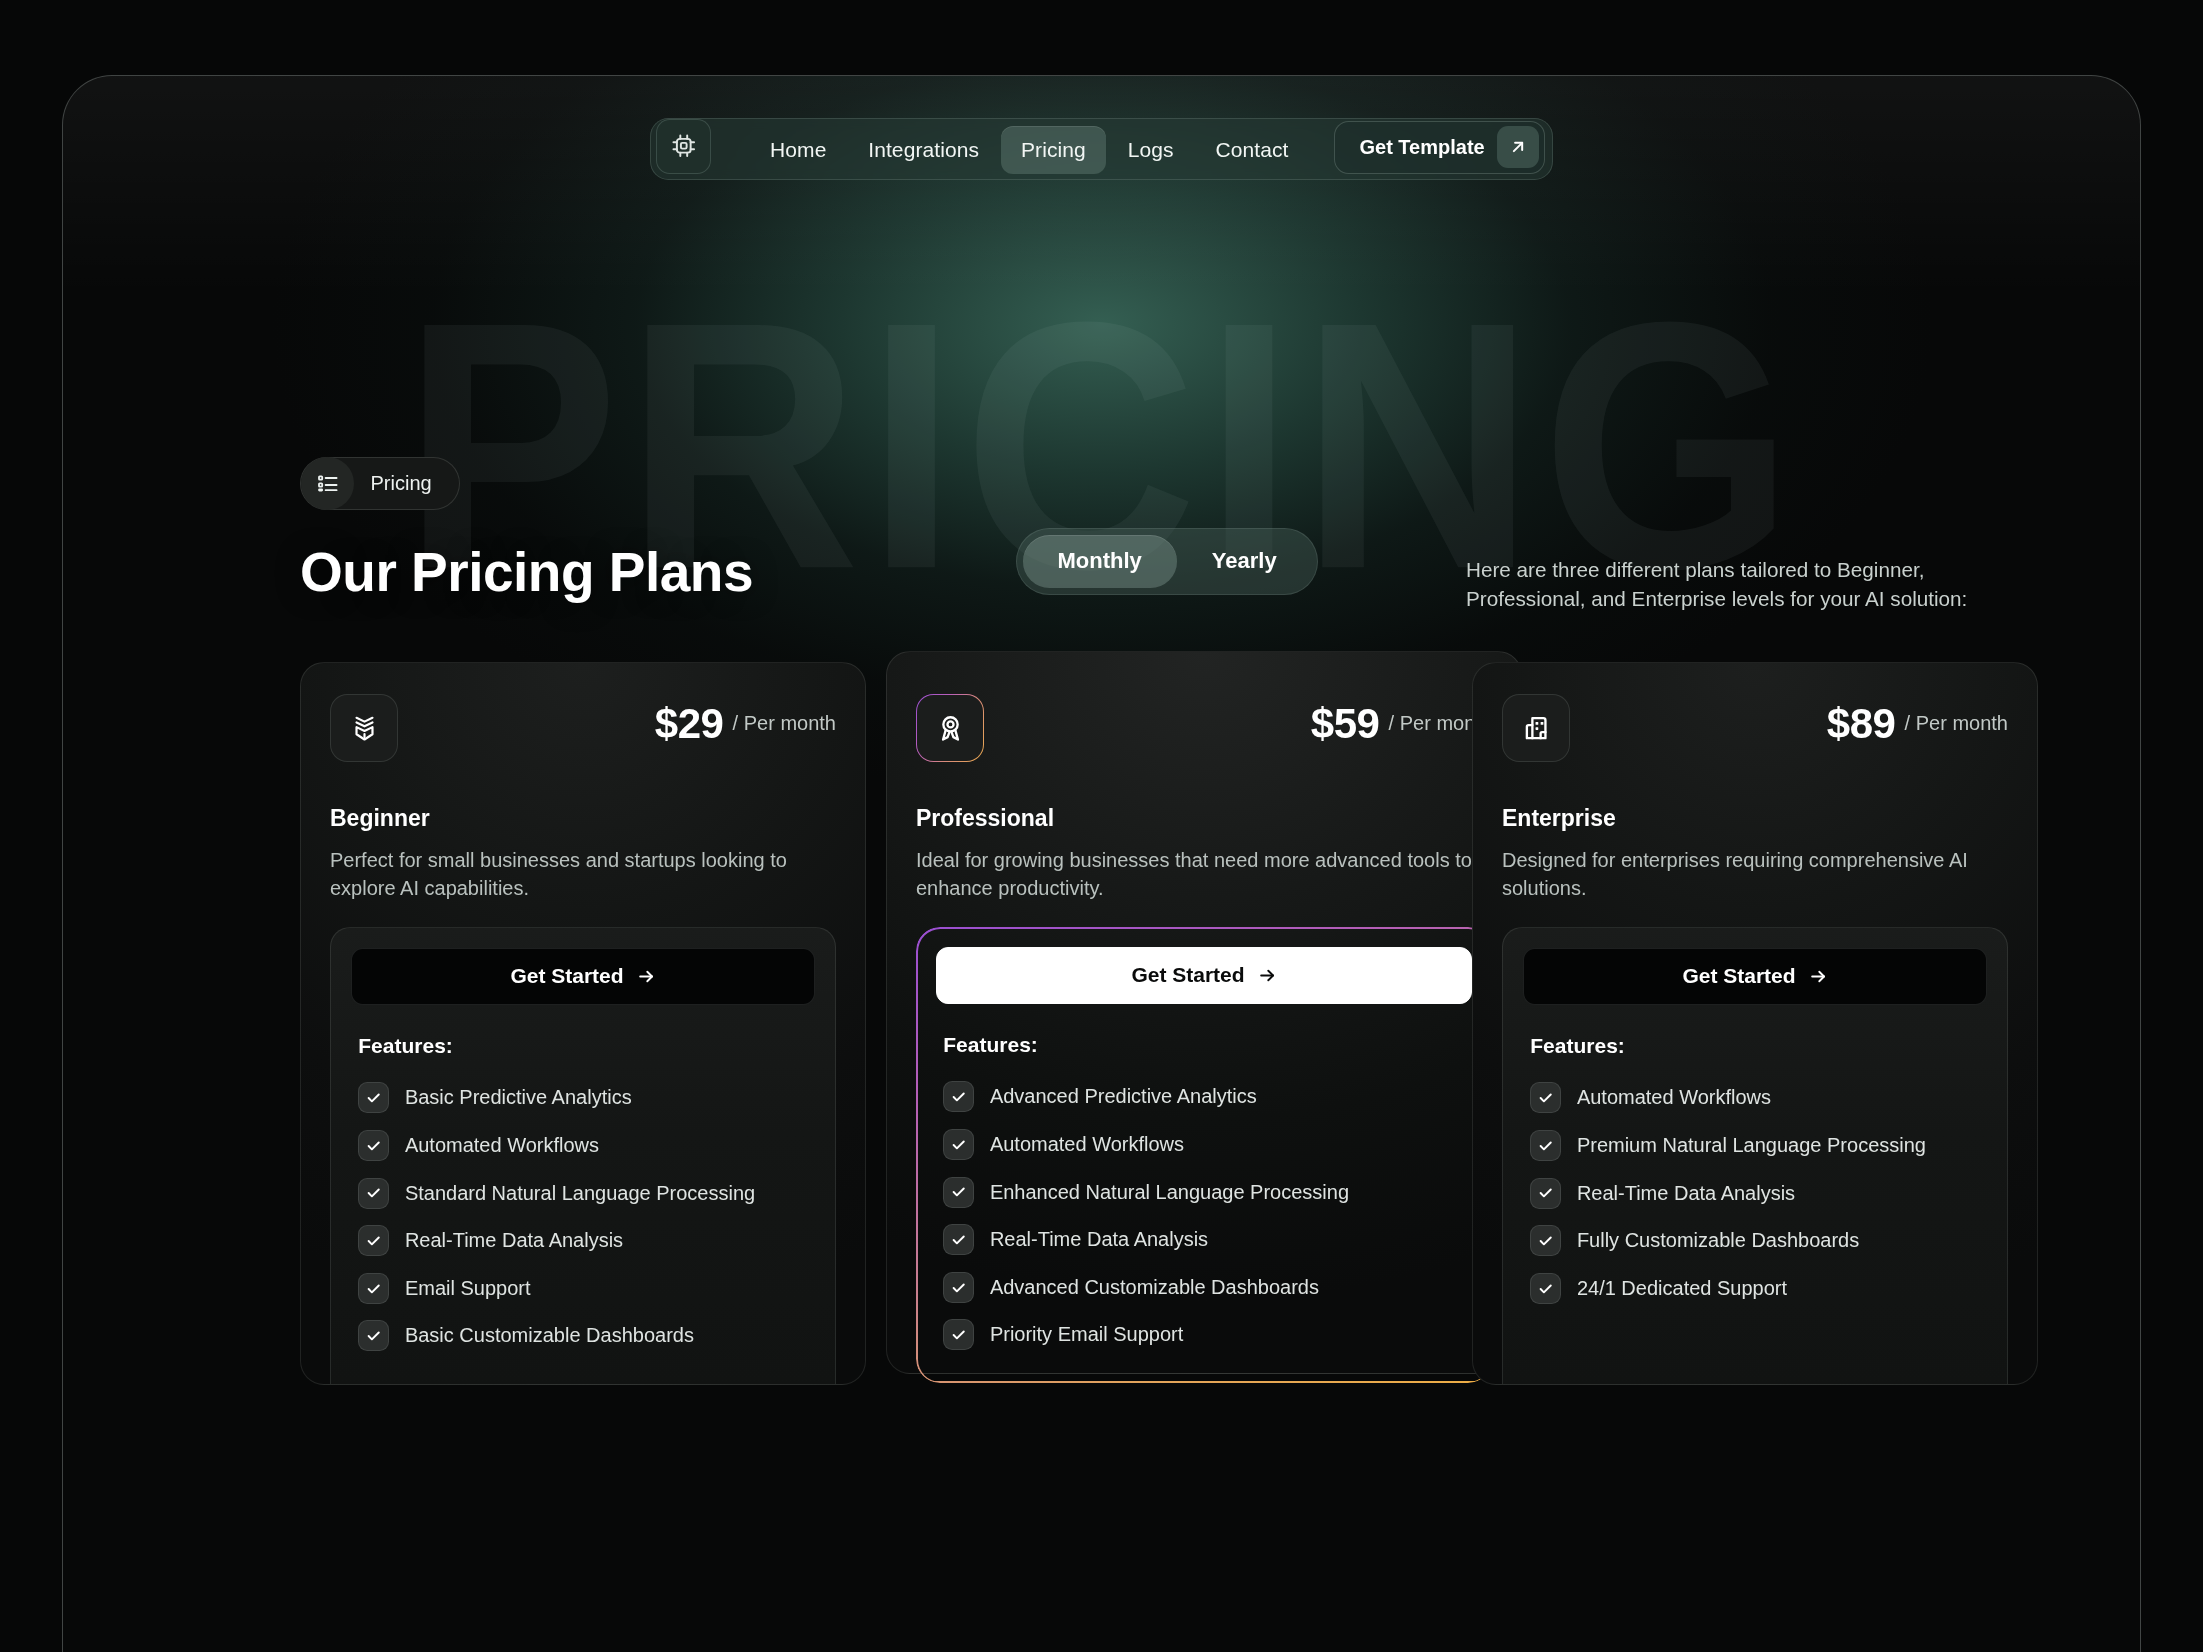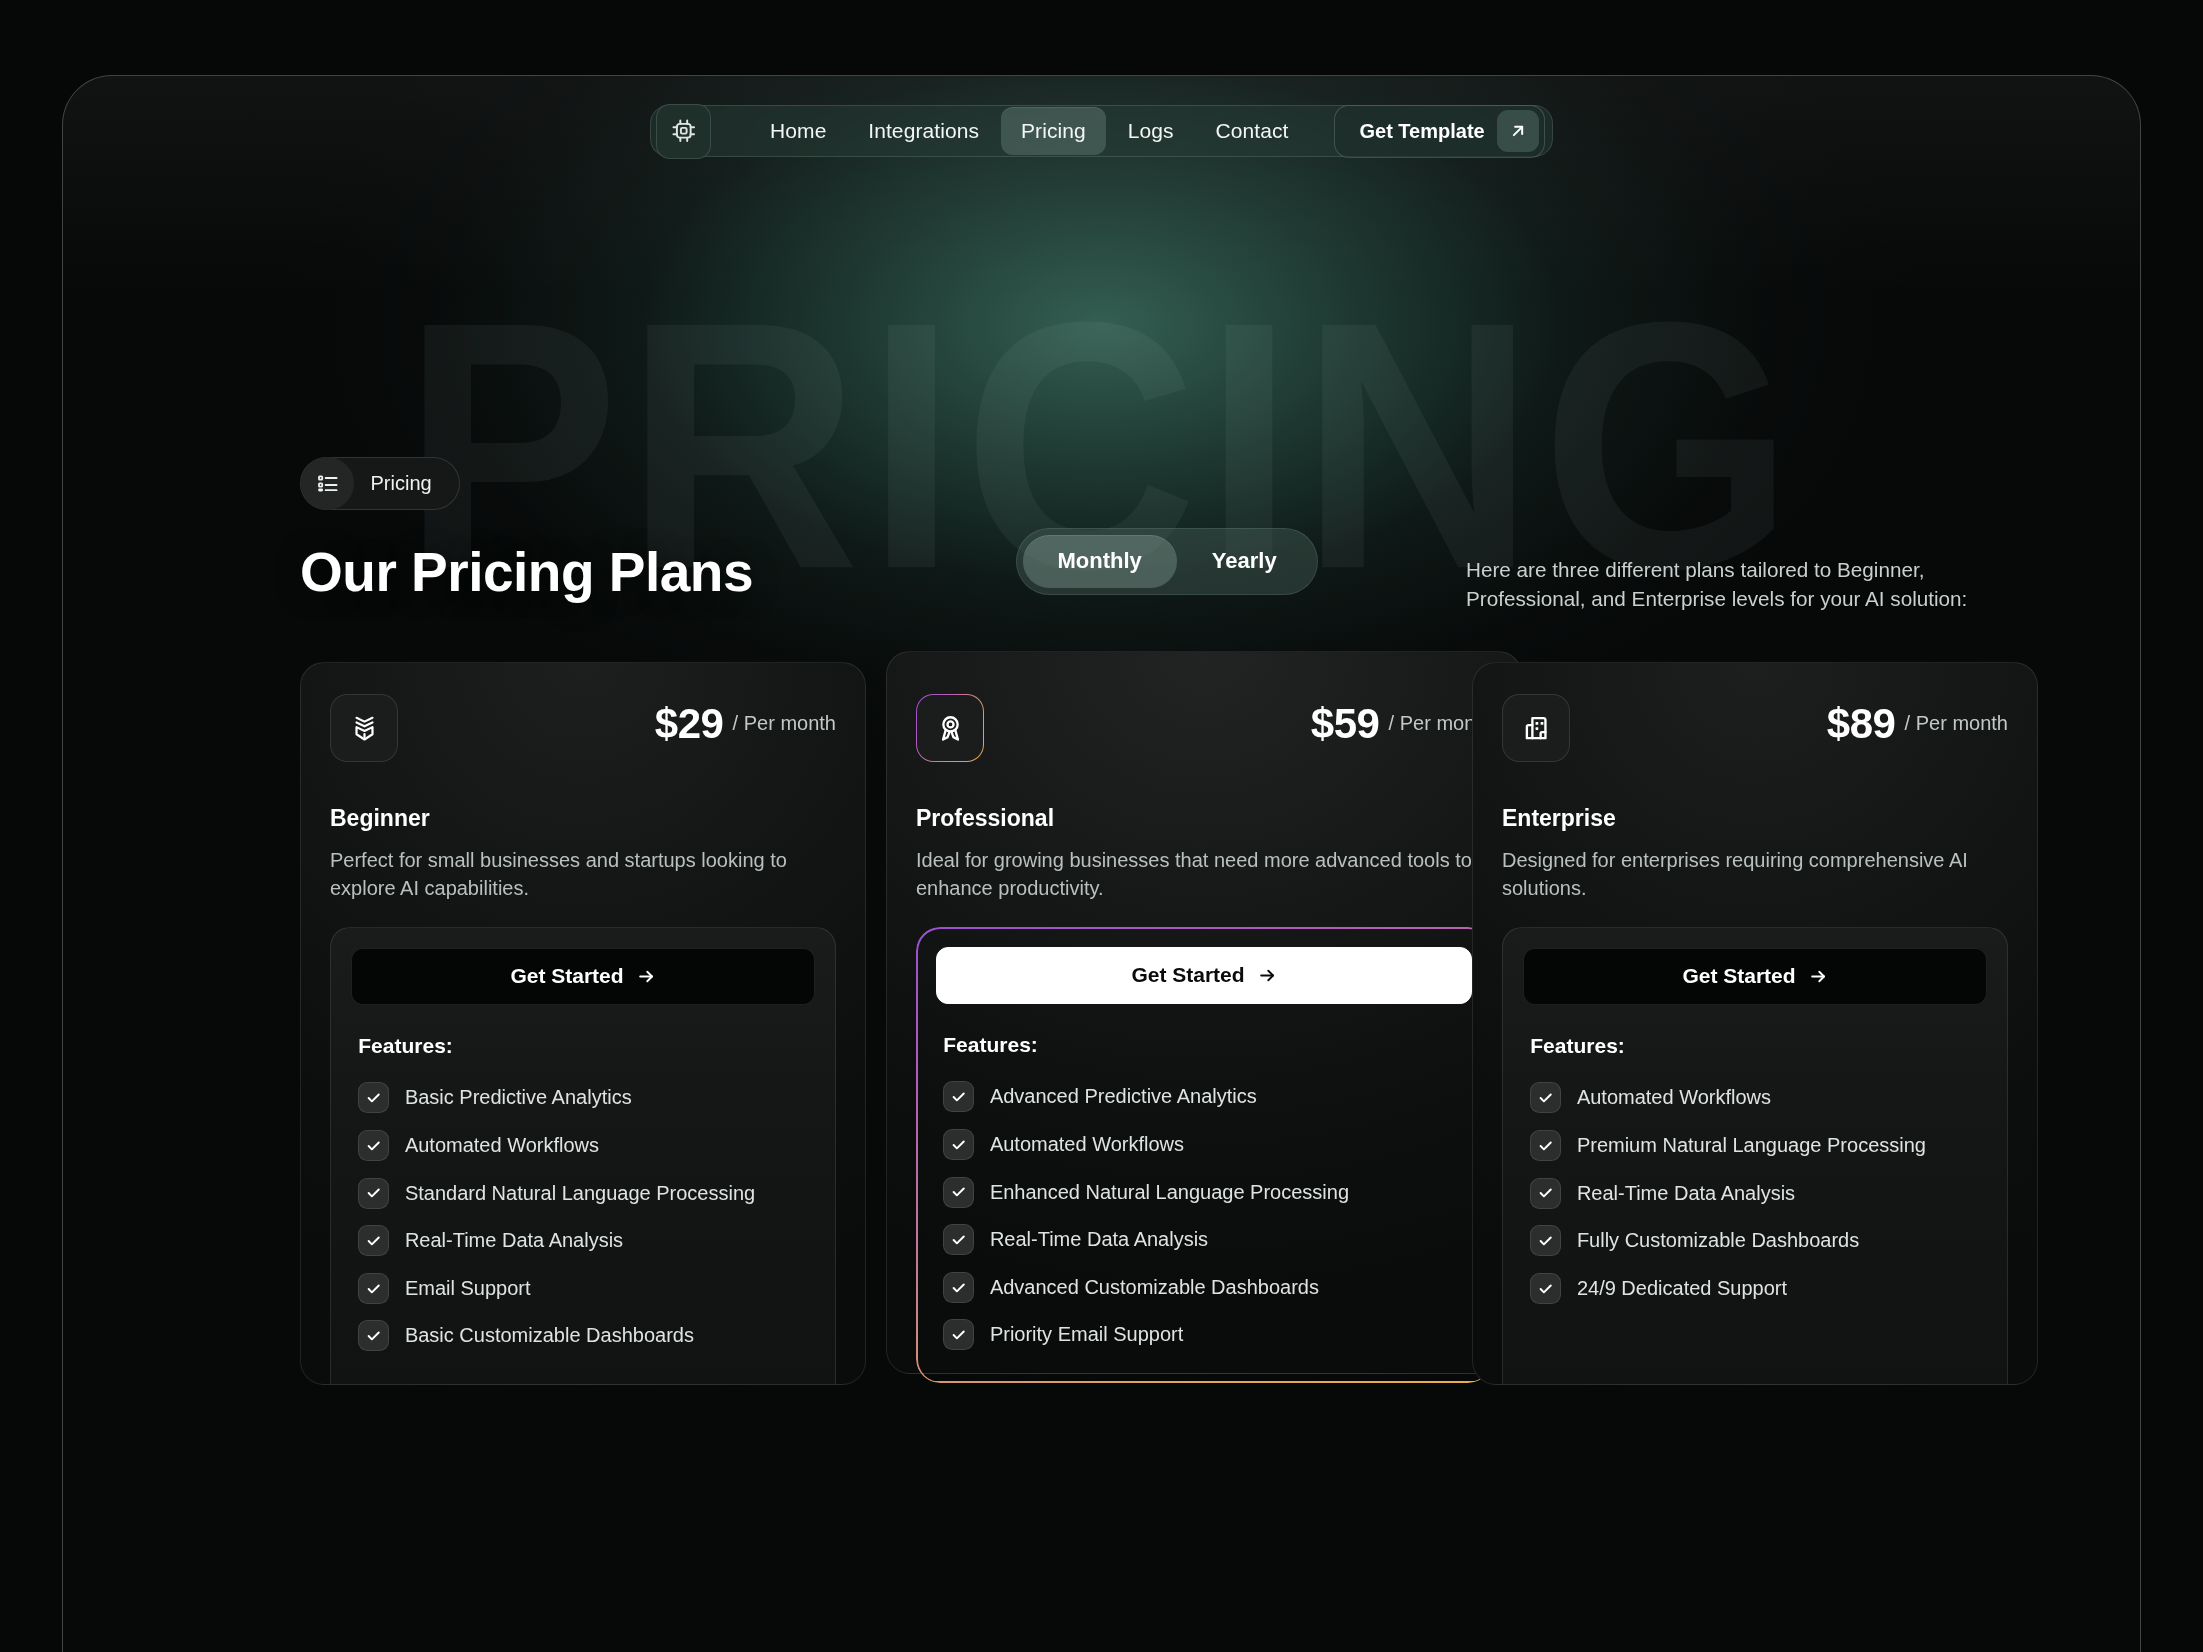--- a/index.html
+++ b/index.html
@@ -56,23 +56,23 @@
     transform-origin:50% 0;
     line-height:1;
     user-select:none;
     pointer-events:none;
     white-space:nowrap;
   }
 
   
   .nav {
     position:absolute;
-    left:50%; top:29px; transform:translateX(-50%);
-    display:flex; align-items:center;
-    height:52px;
+    left:50%; top:42px; transform:translateX(-50%);
+    display:flex; align-items:flex-end;
+    height:62px;
     padding:5.5px 7.3px 5.5px 5.5px;
     border-radius:18.4px;
     background:rgba(38,58,52,0.55);
     border:0.9px solid rgba(190,215,205,0.16);
     backdrop-filter:blur(5.5px);
     z-index:30;
   }
   .nav-logo {
     width:55px; height:55px;
     border-radius:13.8px;
@@ -553,21 +553,21 @@
                 </svg>
               </span>
             <span class="feature-label">Fully Customizable Dashboards</span>
           </li>
           <li class="feature-item">
             <span class="check">
                 <svg width="17.4" height="17.4" viewBox="0 0 24 24" fill="none" stroke="#ffffff" stroke-width="2.7" stroke-linecap="round" stroke-linejoin="round">
                   <path d="M5 12.5l4.5 4.5L19 7.5"></path>
                 </svg>
               </span>
-            <span class="feature-label">24/9 Dedicated Support</span>
+            <span class="feature-label">24/1 Dedicated Support</span>
           </li>
         </ul>
       </div>
     </div>
 
   </div>
 </div>
 
 
 </body></html>

